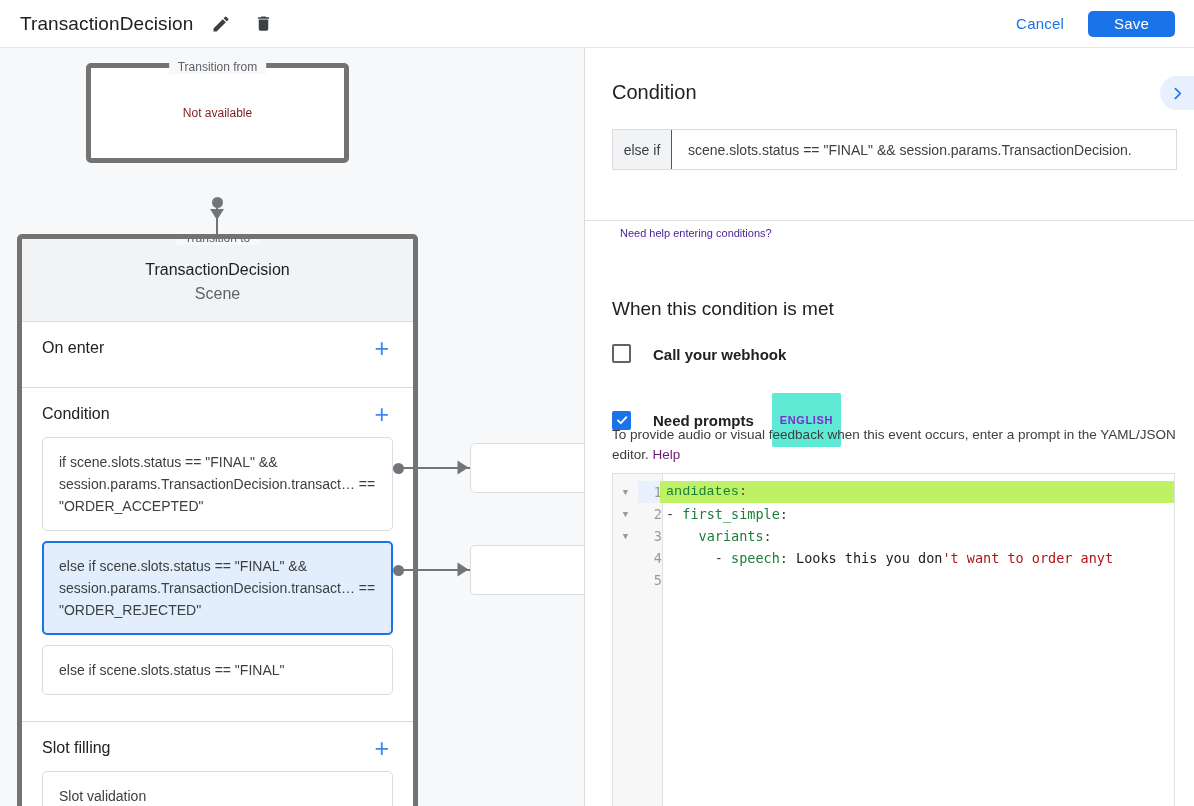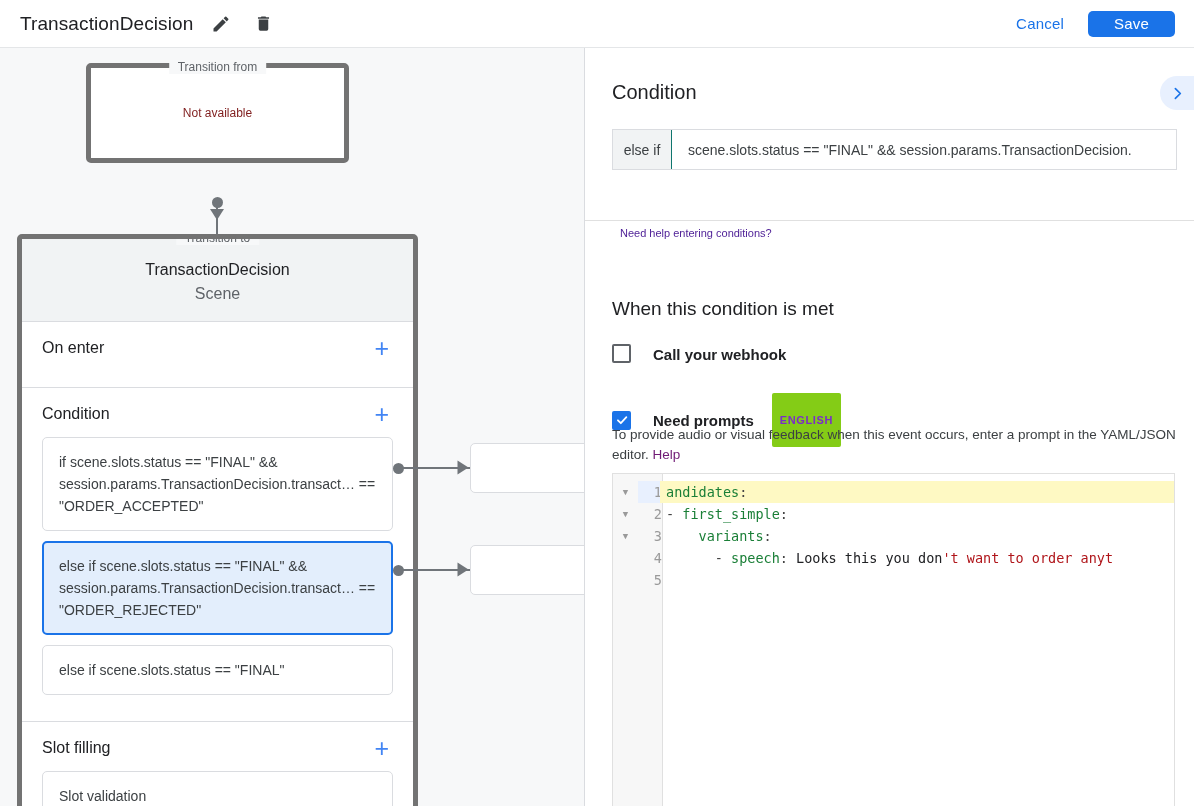--- a/index.html
+++ b/index.html
@@ -212,21 +212,21 @@
   }
   .chk.checked {
     background: #1a73e8; border-color: #1a73e8;
     display: flex; align-items: center; justify-content: center;
   }
   .chk-label {
     margin-left: 22px; font-size: 15px; color: #202124; font-weight: bold;
   }
   .lang-badge {
     margin-left: 18px;
-    background: #84cc16; color: #7b2ec8;
+    background: #5eead4; color: #7b2ec8;
     font-size: 11px; letter-spacing: .6px;
     padding: 21px 8px; border-radius: 2px; font-weight: bold;
   }
   .hint {
     position: absolute; left: 27px; top: 377px;
     width: 566px;
     font-size: 13.5px; color: #3c4043; line-height: 20px;
   }
   .hint a { color: #701a75; text-decoration: none; cursor: pointer; }
 
@@ -261,21 +261,21 @@
     width: 25px; background: #f7f7f7; padding-top: 7px;
     text-align: right; color: #9a9a9a;
     border-right: 1px solid #e0e0e0;
   }
   .code-area { flex: 1; padding-top: 7px; position: relative; }
   .g-line, .c-line { height: 22px; line-height: 22px; }
   .fold-tri {
     color: #9a9a9a; font-size: 9px; text-align: center;
   }
   .c-line { white-space: pre; padding-left: 3px; }
-  .c-line.hl { background: #fef9c3; margin-left: -3px; padding-left: 6px; }
+  .c-line.hl { background: #bef264; margin-left: -3px; padding-left: 6px; font-family: Liberation Mono, monospace; }
   .hl-row-num { background: #e8f0fe; }
   .k-key { color: #1a7f37; }
   .k-punc { color: #444444; }
   .k-plain { color: #202124; }
   .k-str { color: #b0151a; }
 </style>
 </head>
 <body>
 
 <div class="topbar">

